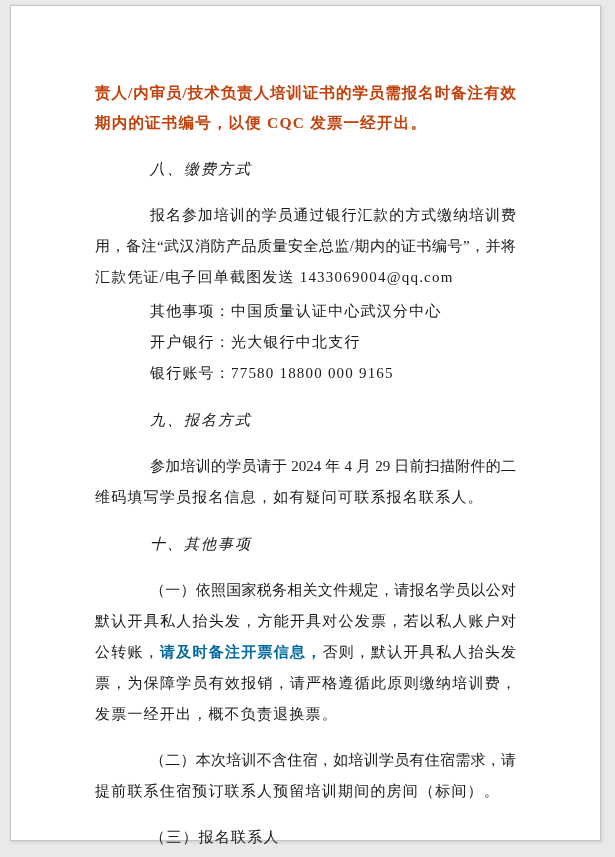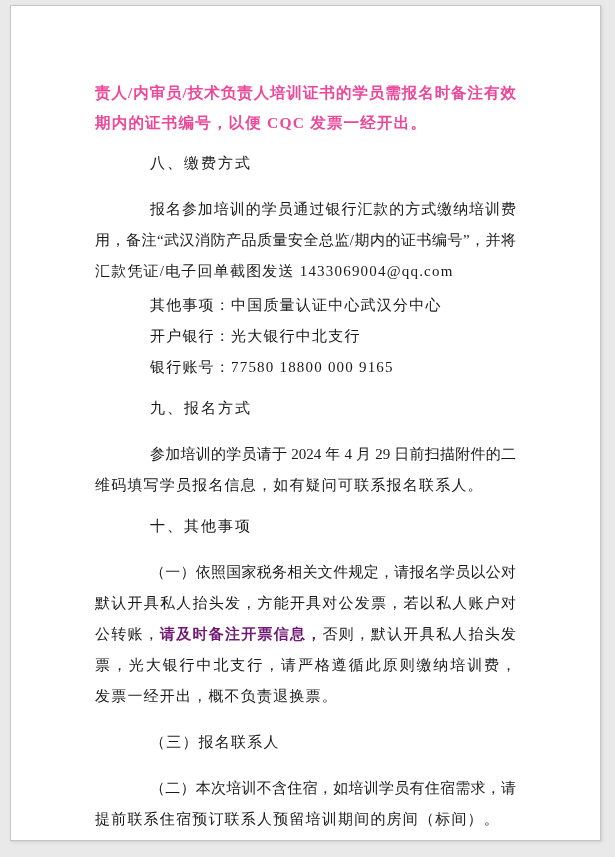--- a/index.html
+++ b/index.html
@@ -52,27 +52,27 @@
   .line.indent {
     padding-left: 55px;
   }
   .block {
     margin: 0;
   }
   .block.intro-bold .line {
     font-weight: bold;
     font-size: 15.5px;
     line-height: 30px;
-    color: #ec4899;
+    color: #c2410c;
   }
-  .block.heading { margin-top: 10px; }
+  .block.heading { margin-top: 16px; font-style: italic; }
   .block.para    { margin-top: 15px; }
   .block.info    { margin-top: 3px; }
   .block.heading .line { letter-spacing: 2px; }
-  .line b { font-weight: bold; color: #701a75; }
+  .line b { font-weight: bold; color: #0369a1; }
 </style>
 </head>
 <body>
 
 <div class="viewer">
   <div class="paper">
     <div class="content" id="doc-content">
         <div class="block intro-bold">
           <div class="line fill">责人/内审员/技术负责人培训证书的学员需报名时备注有效</div>
           <div class="line">期内的证书编号，以便 CQC 发票一经开出。</div>
@@ -97,25 +97,25 @@
           <div class="line fill indent">参加培训的学员请于 2024 年 4 月 29 日前扫描附件的二</div>
           <div class="line">维码填写学员报名信息，如有疑问可联系报名联系人。</div>
         </div>
         <div class="block heading">
           <div class="line indent">十、其他事项</div>
         </div>
         <div class="block para">
           <div class="line fill indent">（一）依照国家税务相关文件规定，请报名学员以公对</div>
           <div class="line fill">默认开具私人抬头发，方能开具对公发票，若以私人账户对</div>
           <div class="line fill"><span>公转账，</span><b>请及时备注开票信息，</b><span>否则，默认开具私人抬头发</span></div>
-          <div class="line fill">票，光大银行中北支行，请严格遵循此原则缴纳培训费，</div>
+          <div class="line fill">票，为保障学员有效报销，请严格遵循此原则缴纳培训费，</div>
           <div class="line">发票一经开出，概不负责退换票。</div>
-        </div>
-        <div class="block para">
-          <div class="line indent">（三）报名联系人</div>
         </div>
         <div class="block para">
           <div class="line fill indent">（二）本次培训不含住宿，如培训学员有住宿需求，请</div>
           <div class="line">提前联系住宿预订联系人预留培训期间的房间（标间）。</div>
+        </div>
+        <div class="block para">
+          <div class="line indent">（三）报名联系人</div>
         </div>
       </div>
   </div>
 </div>
 
 </body></html>

